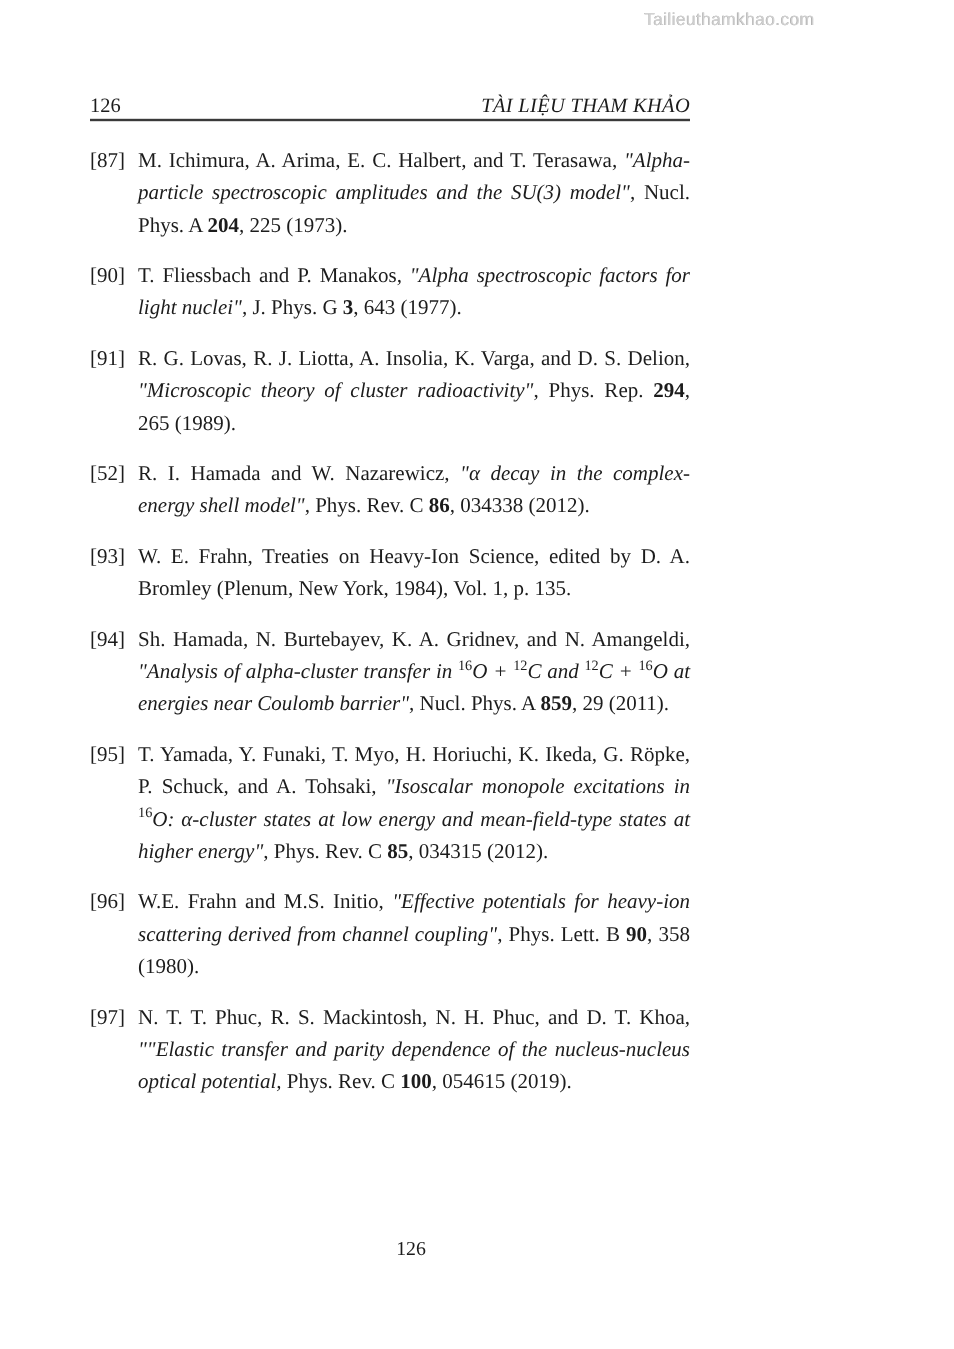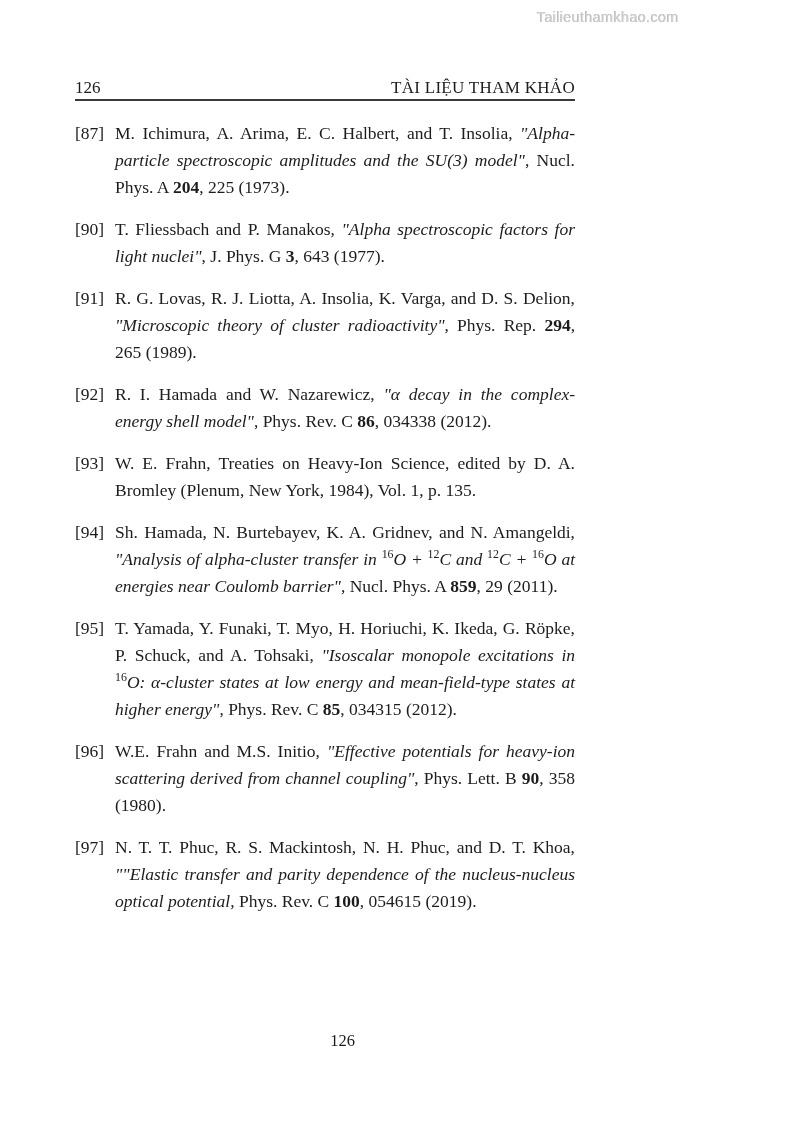--- a/index.html
+++ b/index.html
@@ -26,21 +26,21 @@
     position: absolute;
     left: 75px;
     right: 110px;
     top: 78px;
     display: flex;
     justify-content: space-between;
     align-items: baseline;
     font-size: 17px;
   }
   .header-pagenum { font-style: normal; }
-  .header-title { letter-spacing: 0.3px; }
+  .header-title { font-style: italic; letter-spacing: 0.3px; }
   .header-rule {
     position: absolute;
     left: 75px;
     right: 110px;
     top: 99px;
     height: 2px;
     background: #3a3a3a;
   }
   .refs {
     position: absolute;
@@ -86,37 +86,37 @@
 
   <div class="header">
     <span class="header-pagenum">126</span>
     <span class="header-title">TÀI LIỆU THAM KHẢO</span>
   </div>
   <div class="header-rule"></div>
 
   <div class="refs">
   <div class="ref">
     <span class="ref-label">[87]</span>
-    <span class="ref-text"><span>M. Ichimura, A. Arima, E. C. Halbert, and T. Insolia, </span><span class="s-i">"Alpha-particle spectroscopic amplitudes and the SU(3) model"</span><span>, Nucl. Phys. A </span><span class="s-b">204</span><span>, 225 (1973).</span></span>
+    <span class="ref-text"><span>M. Ichimura, A. Arima, E. C. Halbert, and T. Terasawa, </span><span class="s-i">"Alpha-particle spectroscopic amplitudes and the SU(3) model"</span><span>, Nucl. Phys. A </span><span class="s-b">204</span><span>, 225 (1973).</span></span>
   </div>
 
 
 
   <div class="ref">
     <span class="ref-label">[90]</span>
     <span class="ref-text"><span>T. Fliessbach and P. Manakos, </span><span class="s-i">"Alpha spectroscopic factors for light nuclei"</span><span>, J. Phys. G </span><span class="s-b">3</span><span>, 643 (1977).</span></span>
   </div>
 
   <div class="ref">
     <span class="ref-label">[91]</span>
     <span class="ref-text"><span>R. G. Lovas, R. J. Liotta, A. Insolia, K. Varga, and D. S. Delion, </span><span class="s-i">"Microscopic theory of cluster radioactivity"</span><span>, Phys. Rep. </span><span class="s-b">294</span><span>, 265 (1989).</span></span>
   </div>
 
   <div class="ref">
-    <span class="ref-label">[92]</span>
+    <span class="ref-label">[52]</span>
     <span class="ref-text"><span>R. I. Hamada and W. Nazarewicz, </span><span class="s-i">"α decay in the complex-energy shell model"</span><span>, Phys. Rev. C </span><span class="s-b">86</span><span>, 034338 (2012).</span></span>
   </div>
 
   <div class="ref">
     <span class="ref-label">[93]</span>
     <span class="ref-text"><span>W. E. Frahn, Treaties on Heavy-Ion Science, edited by D. A. Bromley (Plenum, New York, 1984), Vol. 1, p. 135.</span></span>
   </div>
 
   <div class="ref">
     <span class="ref-label">[94]</span>

